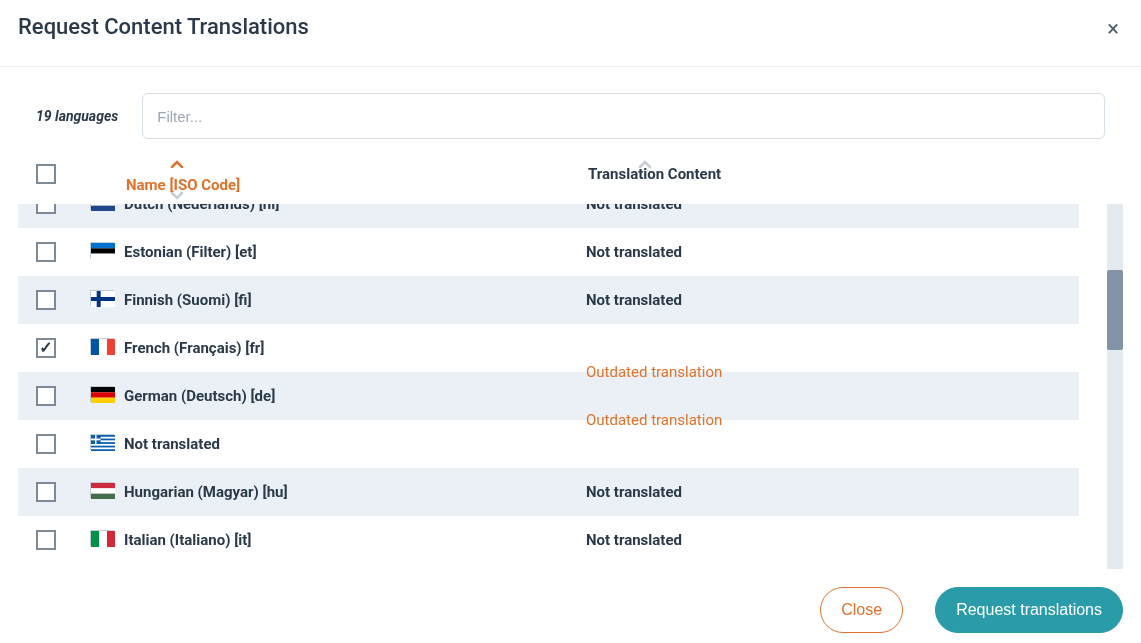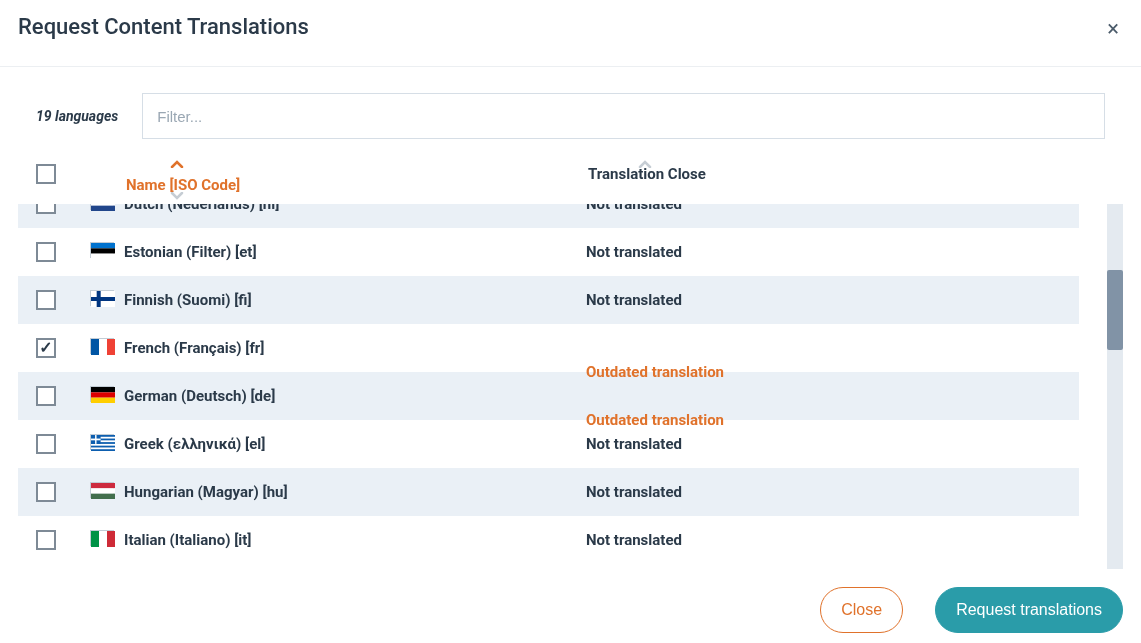--- a/index.html
+++ b/index.html
@@ -65,21 +65,21 @@
     font-style: italic;
     font-weight: 700;
     font-size: 14px;
     color: var(--text-bold);
     white-space: nowrap;
   }
   .filter-input {
     flex: 1 1 auto;
     height: 46px;
     border: 1px solid var(--border);
-    border-radius: 0;
+    border-radius: 6px;
     padding: 0 14px;
     font-size: 15px;
     color: var(--text);
   }
   .filter-input::placeholder { color: #9aa7b3; }
 
   .table-head {
     display: flex;
     align-items: center;
     padding: 0 18px 10px 18px;
@@ -153,21 +153,21 @@
     content: "✓";
     font-size: 16px;
     font-weight: 900;
     color: #2b3a49;
     line-height: 1;
   }
 
   .flag { width: 24px; height: 16px; border: 1px solid #c2ccd5; display: inline-block; }
 
   .status-normal { color: var(--text-bold); font-weight: 700; }
-  .status-outdated { color: var(--accent-strong); font-weight: 700; margin-top: 48px; }
+  .status-outdated { color: var(--accent-strong); font-weight: 400; margin-top: 48px; }
 
   .scrollbar {
     width: 16px;
     background: transparent;
     position: relative;
   }
   .scroll-track {
     position: absolute;
     right: 0; top: 0; bottom: 0;
     width: 16px;
@@ -240,21 +240,21 @@
             </svg>
         </span>
         <span class="sort-label">Name [ISO Code]</span>
       </div>
       <div class="col-status">
         <span class="sort-stack" style="position:relative; width:0;">
           <svg width="14" height="8" viewBox="0 0 14 8" style="position:absolute; left:56px; top:-14px;">
               <path d="M2 7 L7 2 L12 7" stroke="#c6cdd4" stroke-width="2.5" fill="none" stroke-linecap="round"></path>
             </svg>
         </span>
-        <span class="th-label">Translation Close</span>
+        <span class="th-label">Translation Content</span>
       </div>
     </div>
 
     <div class="table-wrap">
       <div class="rows">
         <div class="rows-inner" id="rows-inner">
             <div class="row alt">
               <div class="col-check">
                 <span class="checkbox"></span>
               </div>
@@ -332,21 +332,20 @@
                     <rect width="24" height="16" fill="#fff"></rect>
                     <rect width="24" height="1.7777777777777777" y="0" fill="#0d5eaf"></rect>
                     <rect width="24" height="1.7777777777777777" y="3.5555555555555554" fill="#0d5eaf"></rect>
                     <rect width="24" height="1.7777777777777777" y="7.111111111111111" fill="#0d5eaf"></rect>
                     <rect width="24" height="1.7777777777777777" y="10.666666666666666" fill="#0d5eaf"></rect>
                     <rect width="24" height="1.7777777777777777" y="14.222222222222221" fill="#0d5eaf"></rect>
                     <rect width="9.600000000000001" height="8.88888888888889" fill="#0d5eaf"></rect>
                     <rect x="0" y="3.5555555555555554" width="9.600000000000001" height="1.7777777777777777" fill="#fff"></rect>
                     <rect x="4.08" y="0" width="1.44" height="8.88888888888889" fill="#fff"></rect>
                   </svg></span></div>
-              <div class="col-name">Greek (ελληνικά) [el]</div>
               <div class="col-status">
                 <span class="status-normal">Not translated</span>
               </div>
             </div>
             <div class="row alt">
               <div class="col-check">
                 <span class="checkbox"></span>
               </div>
               <div class="col-flag"><span class="flag"><svg width="24" height="16" viewBox="0 0 24 16">
                     <rect width="24" height="5.333333333333333" y="0" fill="#cd2a3e"></rect>

